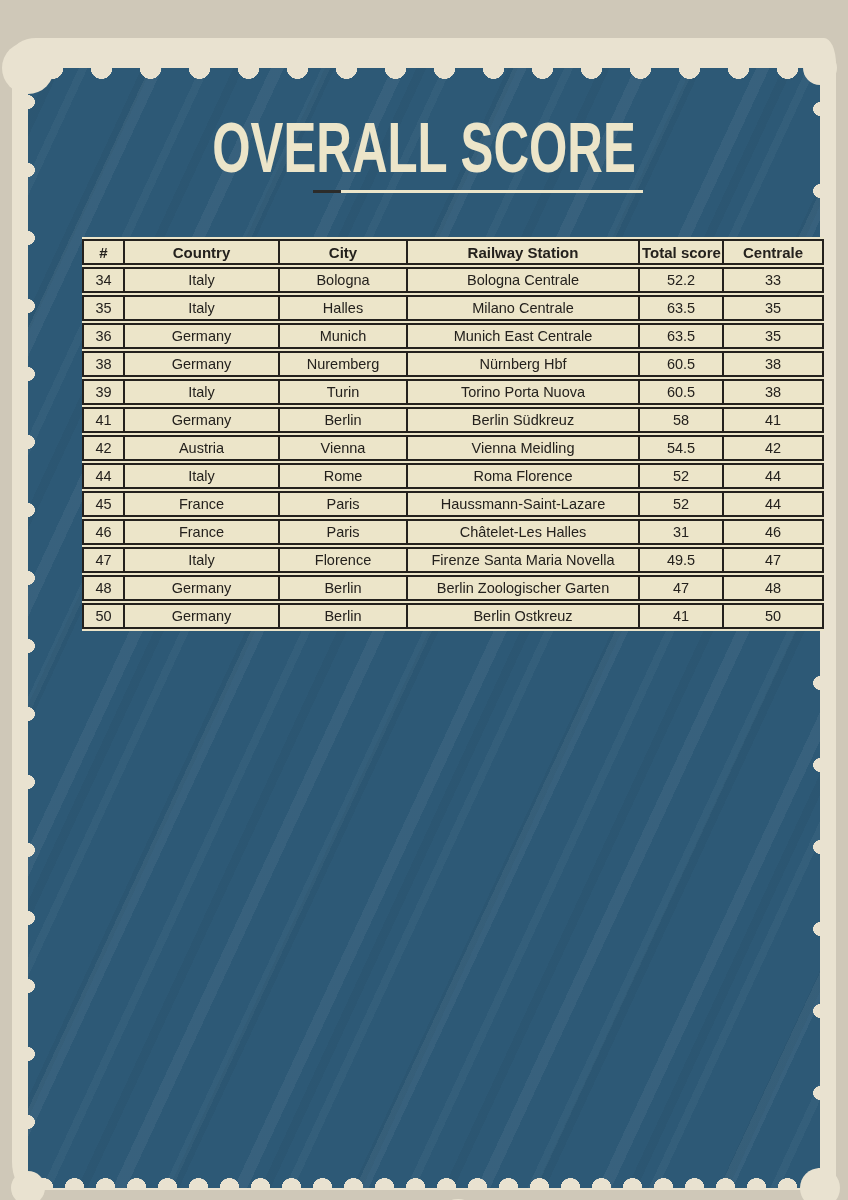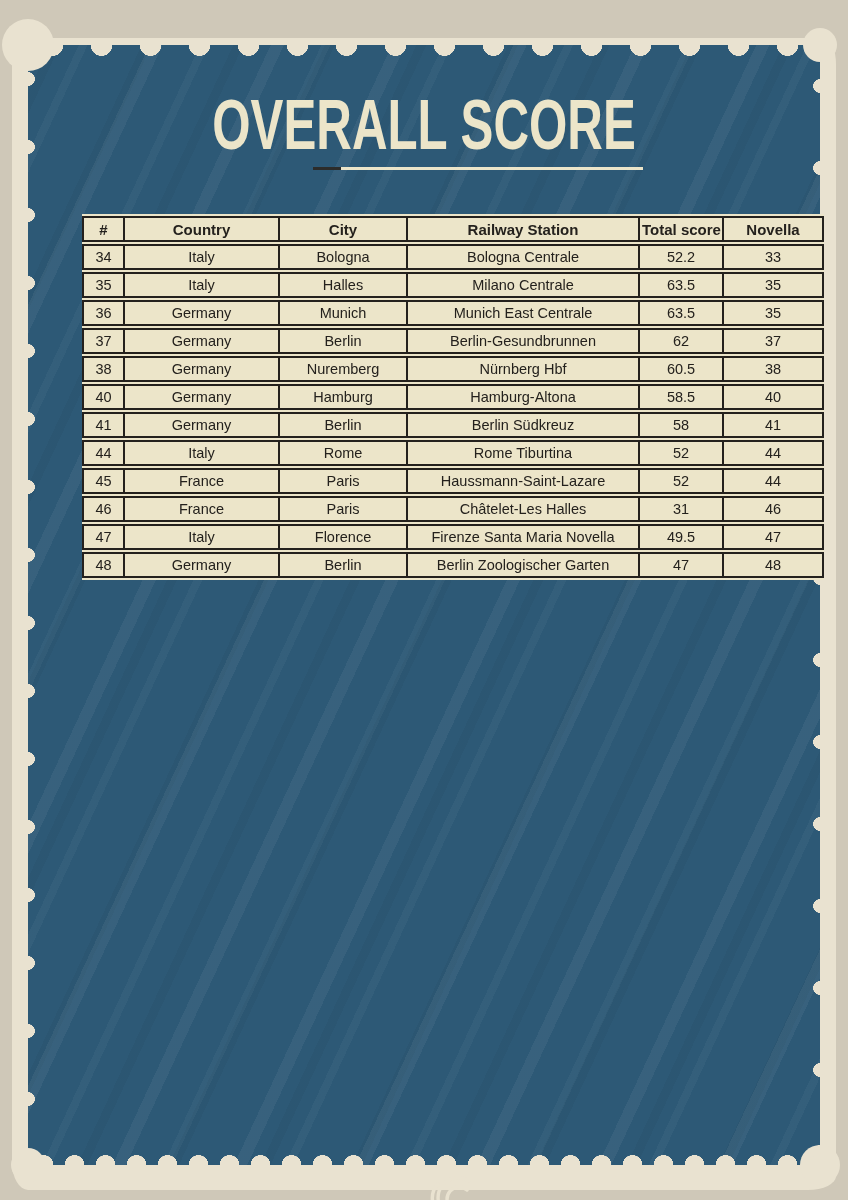--- a/index.html
+++ b/index.html
@@ -13,21 +13,21 @@
 
   
   .deckle {
     position:absolute; left:12px; top:38px; width:824px; height:1152px;
     background:#e9e2d0;
     border-radius: 24px 12px 28px 16px / 16px 26px 14px 28px;
   }
 
   
   .stamp {
-    position:absolute; left:28px; top:45px; width:792px; height:1120px;
+    position:absolute; left:28px; top:68px; width:792px; height:1120px;
     background-color:#2d5976;
     background-image:
       radial-gradient(circle 11px at 50% 0%,  #e9e2d0 98%, rgba(233,226,208,0) 100%),
       radial-gradient(circle 7px  at 0% 50%,  #e9e2d0 98%, rgba(233,226,208,0) 100%),
       radial-gradient(circle 7px  at 100% 50%,#e9e2d0 98%, rgba(233,226,208,0) 100%),
       repeating-linear-gradient(115deg,
         rgba(255,255,255,0.05) 0px,  rgba(255,255,255,0.05) 12px,
         rgba(255,255,255,0)    12px, rgba(255,255,255,0)    46px,
         rgba(255,255,255,0.035) 46px, rgba(255,255,255,0.035) 54px,
         rgba(255,255,255,0)    54px, rgba(255,255,255,0)    110px),
@@ -117,21 +117,21 @@
         <col style="width:84px">
         <col style="width:100px">
     </colgroup>
     <thead>
       <tr>
         <th>#</th>
         <th>Country</th>
         <th>City</th>
         <th>Railway Station</th>
         <th>Total score</th>
-        <th>Novella</th>
+        <th>Centrale</th>
       </tr>
     </thead>
     <tbody>
         <tr>
           <td>34</td>
           <td>Italy</td>
           <td>Bologna</td>
           <td>Bologna Centrale</td>
           <td>52.2</td>
           <td>33</td>
@@ -146,56 +146,56 @@
         </tr>
         <tr>
           <td>36</td>
           <td>Germany</td>
           <td>Munich</td>
           <td>Munich East Centrale</td>
           <td>63.5</td>
           <td>35</td>
         </tr>
         <tr>
-          <td>37</td>
-          <td>Germany</td>
-          <td>Berlin</td>
-          <td>Berlin-Gesundbrunnen</td>
-          <td>62</td>
-          <td>37</td>
-        </tr>
-        <tr>
           <td>38</td>
           <td>Germany</td>
           <td>Nuremberg</td>
           <td>Nürnberg Hbf</td>
           <td>60.5</td>
           <td>38</td>
         </tr>
         <tr>
-          <td>40</td>
-          <td>Germany</td>
-          <td>Hamburg</td>
-          <td>Hamburg-Altona</td>
-          <td>58.5</td>
-          <td>40</td>
+          <td>39</td>
+          <td>Italy</td>
+          <td>Turin</td>
+          <td>Torino Porta Nuova</td>
+          <td>60.5</td>
+          <td>38</td>
         </tr>
         <tr>
           <td>41</td>
           <td>Germany</td>
           <td>Berlin</td>
           <td>Berlin Südkreuz</td>
           <td>58</td>
           <td>41</td>
         </tr>
         <tr>
+          <td>42</td>
+          <td>Austria</td>
+          <td>Vienna</td>
+          <td>Vienna Meidling</td>
+          <td>54.5</td>
+          <td>42</td>
+        </tr>
+        <tr>
           <td>44</td>
           <td>Italy</td>
           <td>Rome</td>
-          <td>Rome Tiburtina</td>
+          <td>Roma Florence</td>
           <td>52</td>
           <td>44</td>
         </tr>
         <tr>
           <td>45</td>
           <td>France</td>
           <td>Paris</td>
           <td>Haussmann-Saint-Lazare</td>
           <td>52</td>
           <td>44</td>
@@ -216,20 +216,28 @@
           <td>49.5</td>
           <td>47</td>
         </tr>
         <tr>
           <td>48</td>
           <td>Germany</td>
           <td>Berlin</td>
           <td>Berlin Zoologischer Garten</td>
           <td>47</td>
           <td>48</td>
+        </tr>
+        <tr>
+          <td>50</td>
+          <td>Germany</td>
+          <td>Berlin</td>
+          <td>Berlin Ostkreuz</td>
+          <td>41</td>
+          <td>50</td>
         </tr>
       </tbody>
   </table>
 
   <div class="logo">
     <svg width="58" height="50" viewBox="0 0 58 50">
       <g fill="none" stroke="#e9e2d0" stroke-width="3.4" stroke-linecap="round">
         <path d="M 14 11 A 20 20 0 0 0 14 39"></path>
         <path d="M 45 8 A 20 20 0 1 0 47 40"></path>
         <path d="M 43 17 A 12 12 0 1 0 44 34"></path>

